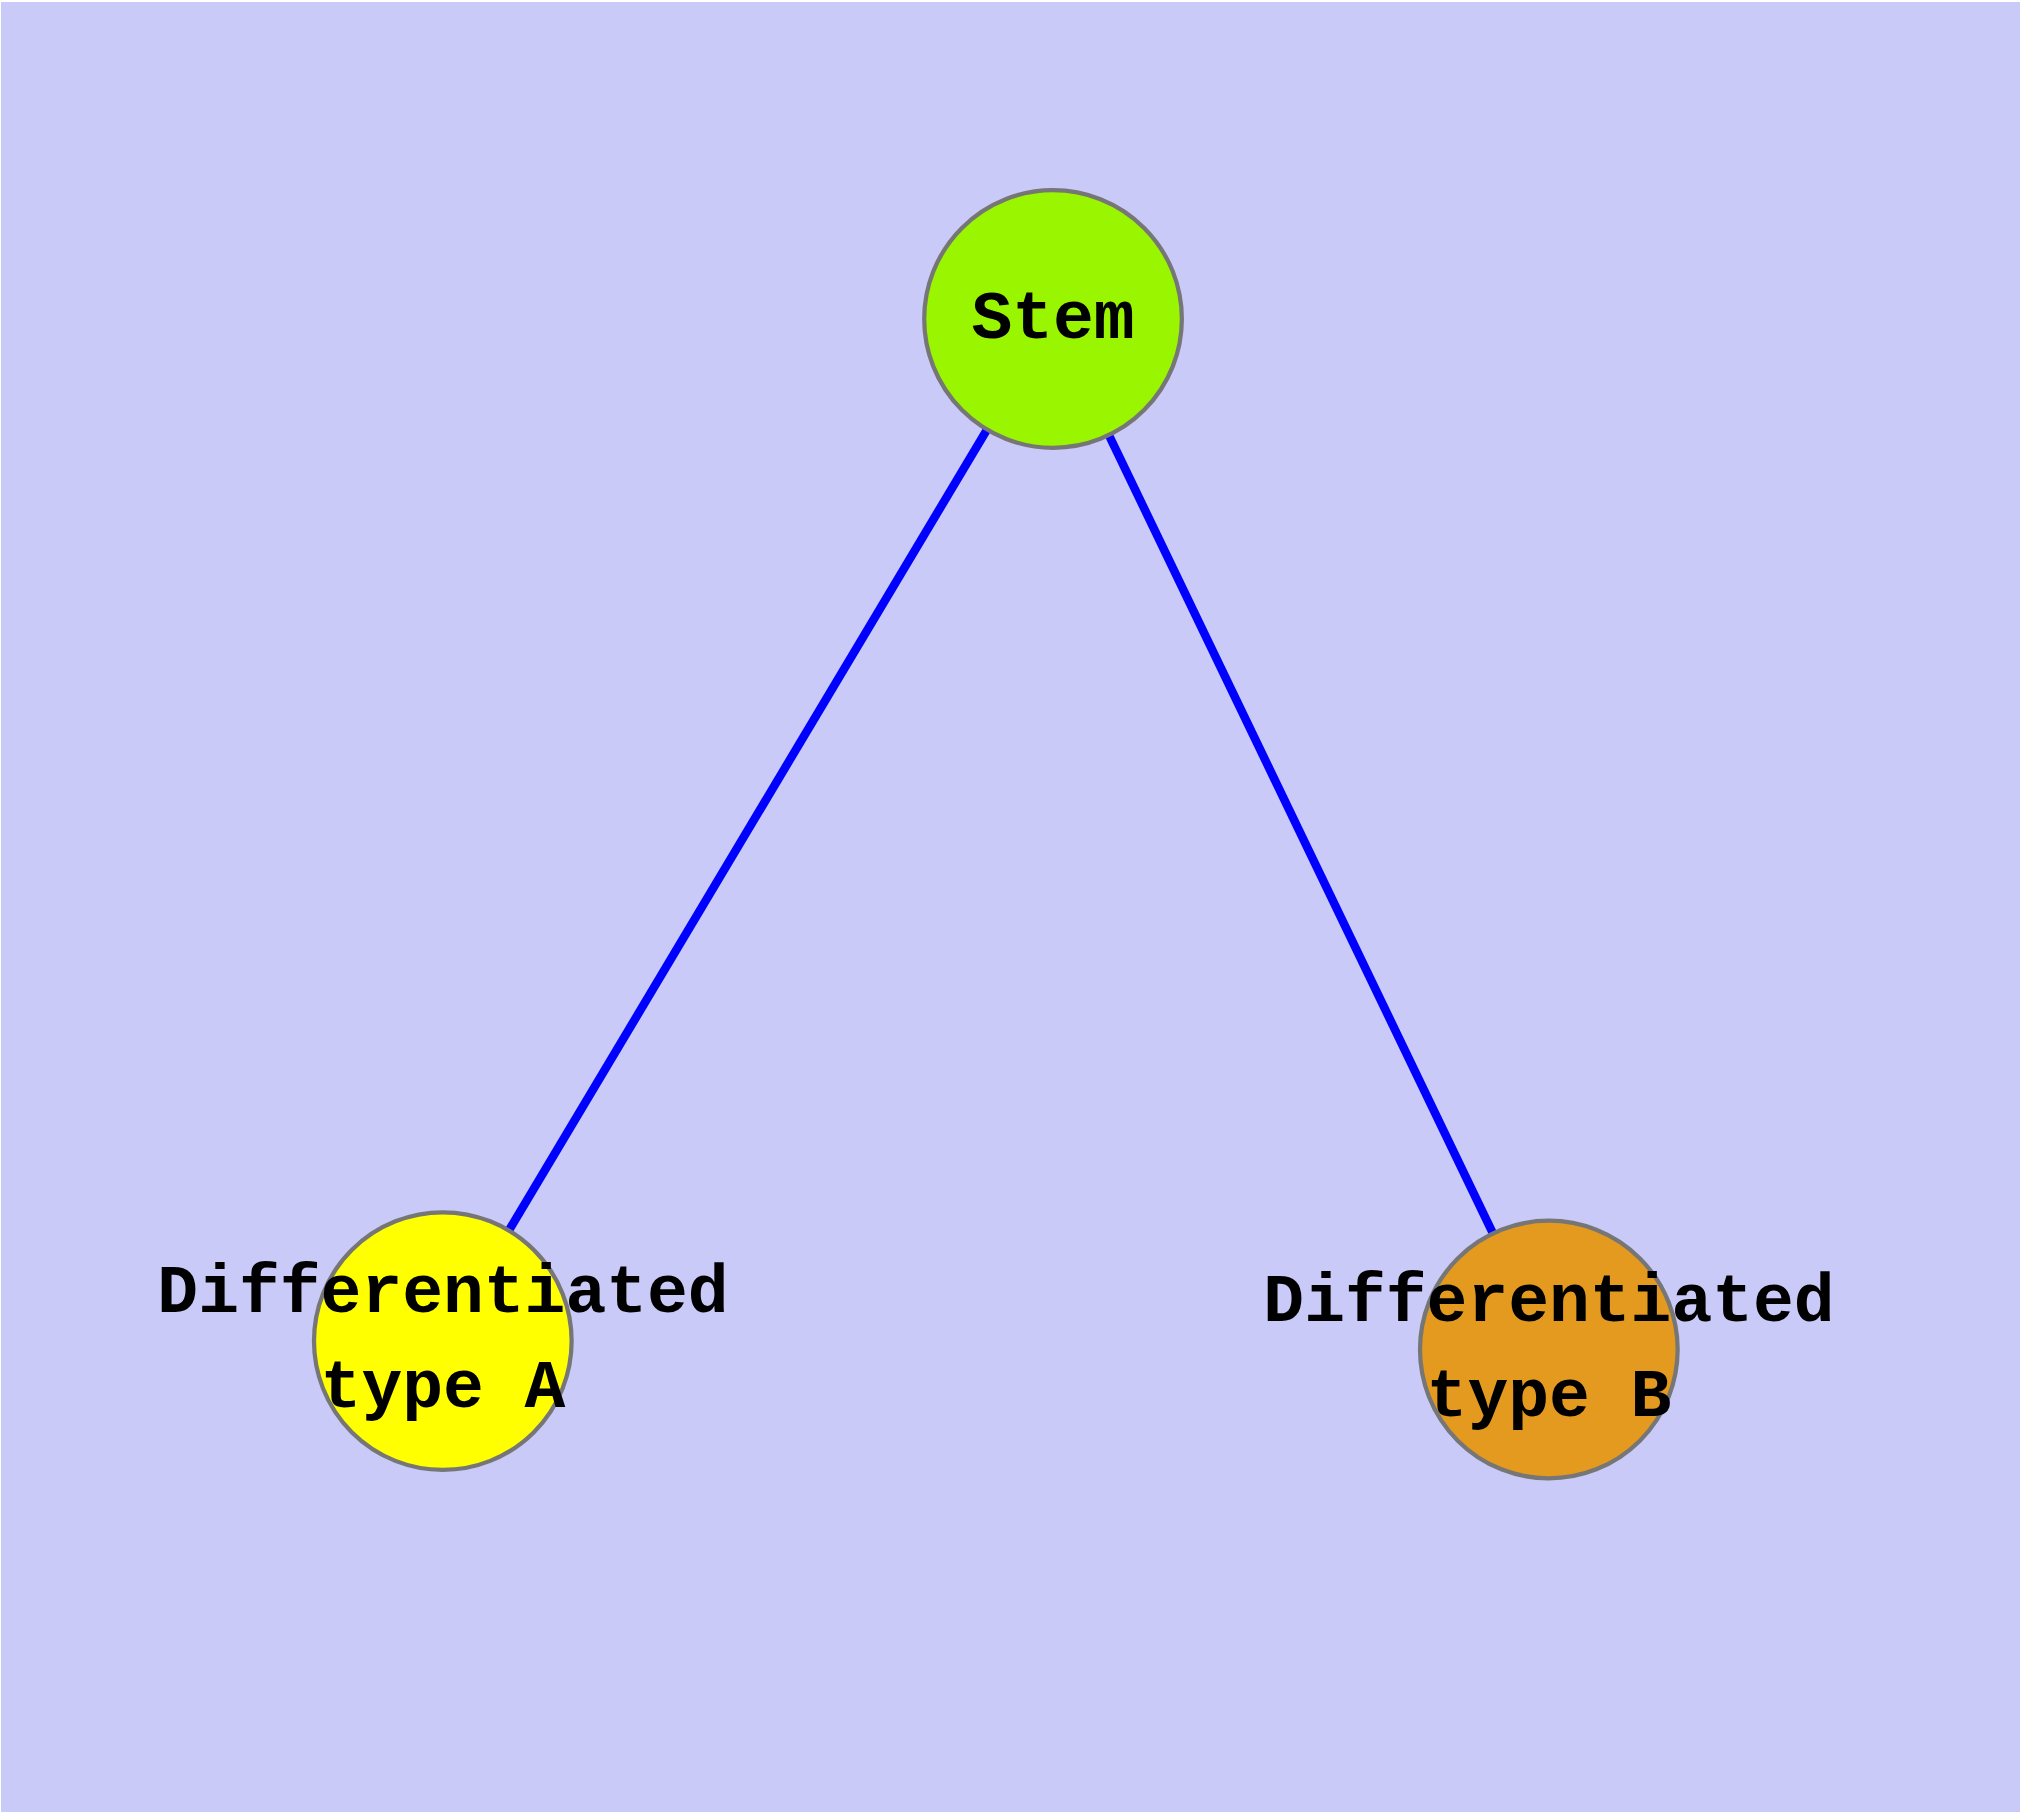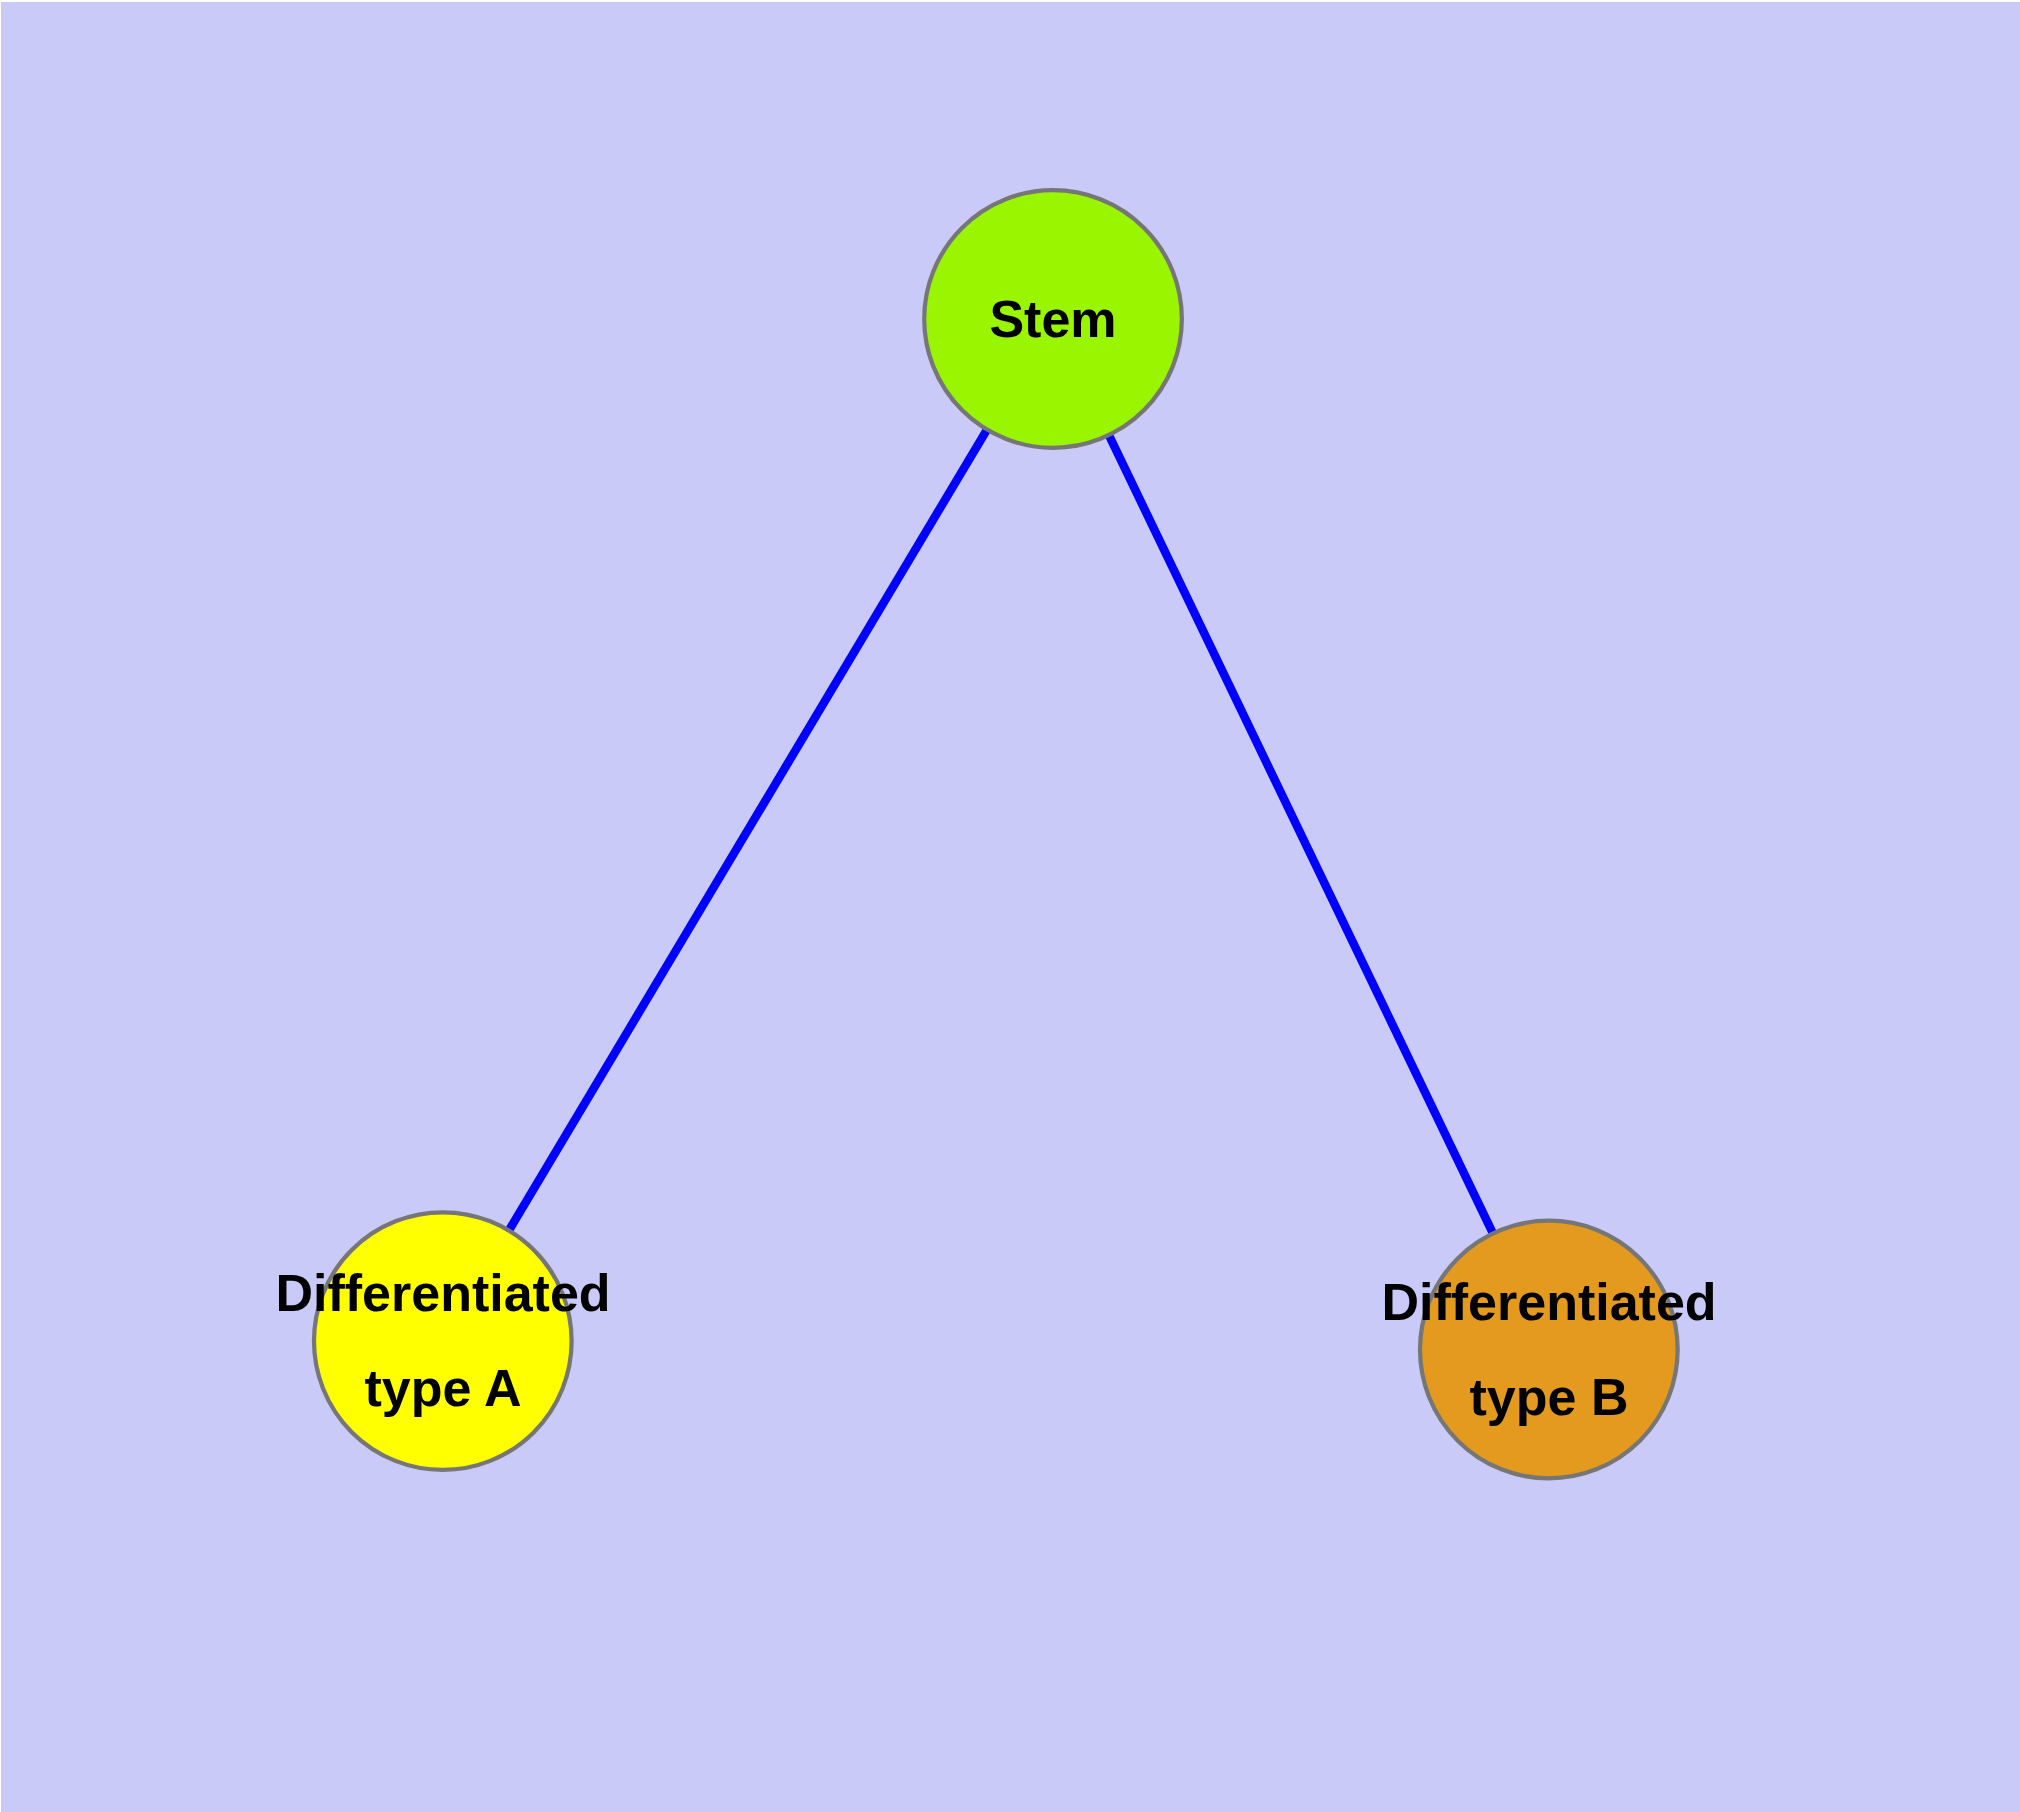--- a/index.html
+++ b/index.html
@@ -18,23 +18,23 @@
   }
   .canvas svg {
     position: absolute;
     left: 0;
     top: 0;
     display: block;
   }
   .node-label {
     position: absolute;
     transform: translate(-50%, -50%);
-    font-family: Liberation Sans, sans-serif;
+    font-family: Liberation Mono, monospace;
     font-weight: bold;
-    font-size: 52px;
+    font-size: 68px;
     line-height: 95px;
     color: #000000;
     text-align: center;
     white-space: pre-line;
     pointer-events: none;
   }
 </style>
 </head>
 <body>
 

